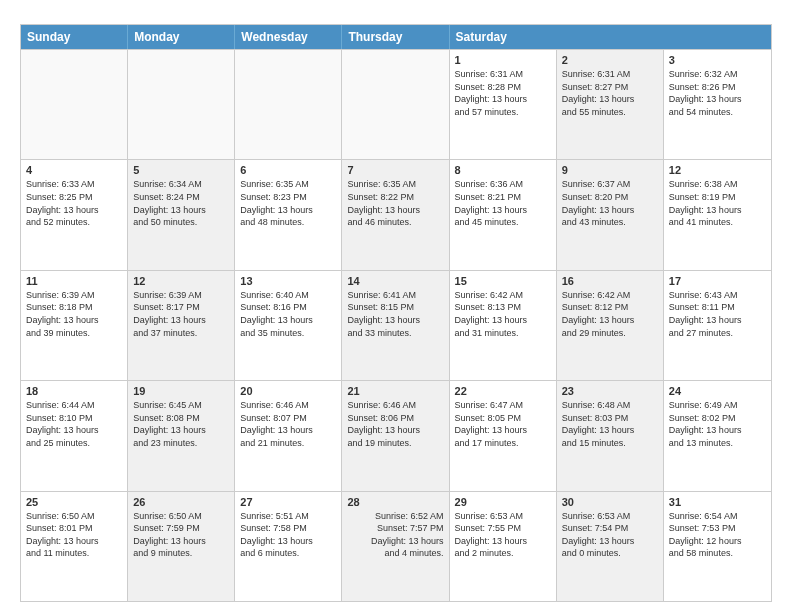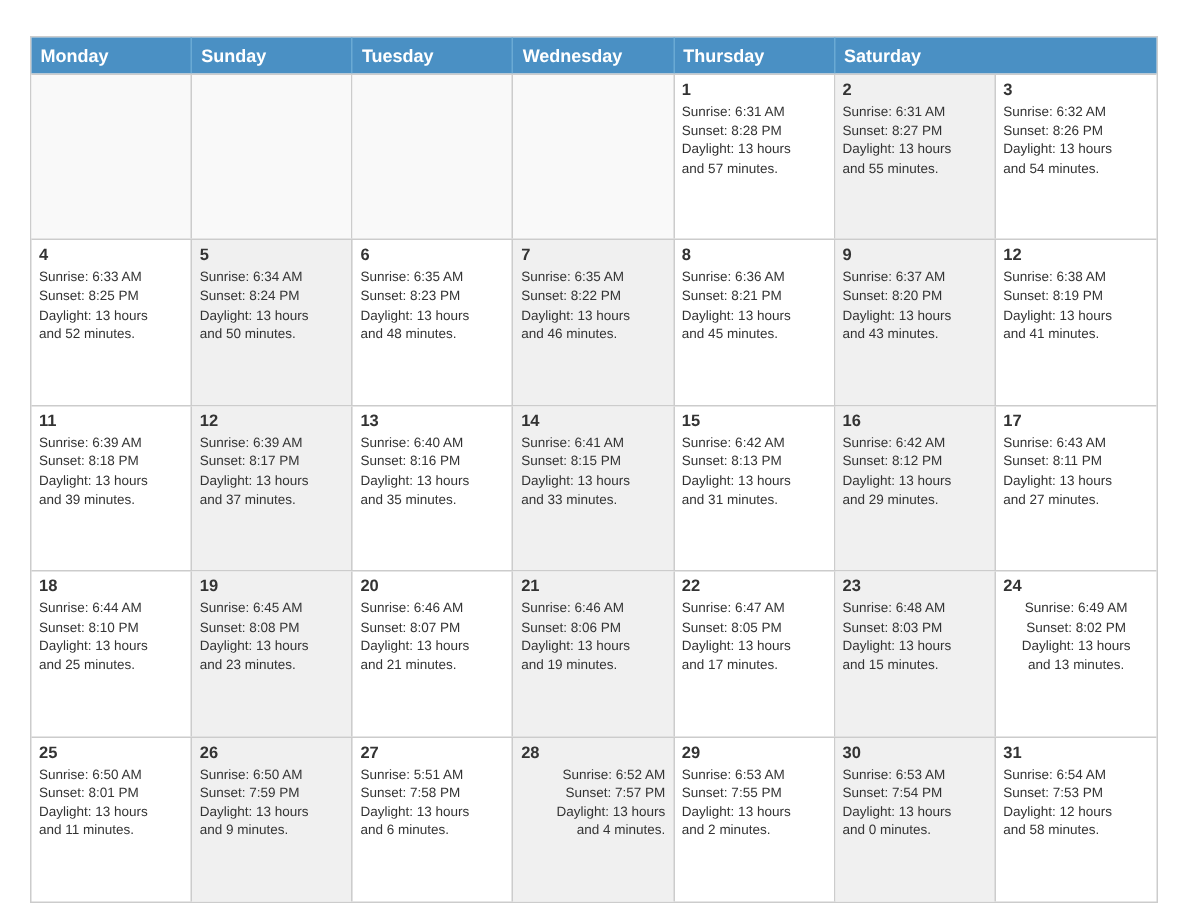--- a/index.html
+++ b/index.html
@@ -107,23 +107,22 @@
       </div>
     </div>
     <div class="title-block">
       <div class="main-title"></div>
       <div class="subtitle"></div>
     </div>
   </div>
 
   <div class="calendar">
     <div class="cal-header-row">
-    <div class="cal-header-cell">Monday</div>
-        <div class="cal-header-cell">Sunday</div>
-        <div class="cal-header-cell">Tuesday</div>
+    <div class="cal-header-cell">Sunday</div>
+        <div class="cal-header-cell">Monday</div>
         <div class="cal-header-cell">Wednesday</div>
         <div class="cal-header-cell">Thursday</div>
         <div class="cal-header-cell">Saturday</div>
       </div>
     <div class="cal-body">
     <div class="cal-week">
           <div class="cal-cell empty"></div>
           <div class="cal-cell empty"></div>
           <div class="cal-cell empty"></div>
           <div class="cal-cell empty"></div>
@@ -289,21 +288,21 @@
           </div>
           <div class="cal-cell shaded">
             <span class="day-num">23</span>
             <div class="day-info" style="white-space: pre-line;">Sunrise: 6:48 AM
 Sunset: 8:03 PM
 Daylight: 13 hours
 and 15 minutes.</div>
           </div>
           <div class="cal-cell">
             <span class="day-num">24</span>
-            <div class="day-info" style="white-space: pre-line; text-align: center;">Sunrise: 6:49 AM
+            <div class="day-info" style="white-space: pre-line;">Sunrise: 6:49 AM
 Sunset: 8:02 PM
 Daylight: 13 hours
 and 13 minutes.</div>
           </div>
         </div>
         <div class="cal-week">
           <div class="cal-cell">
             <span class="day-num">25</span>
             <div class="day-info" style="white-space: pre-line;">Sunrise: 6:50 AM
 Sunset: 8:01 PM

